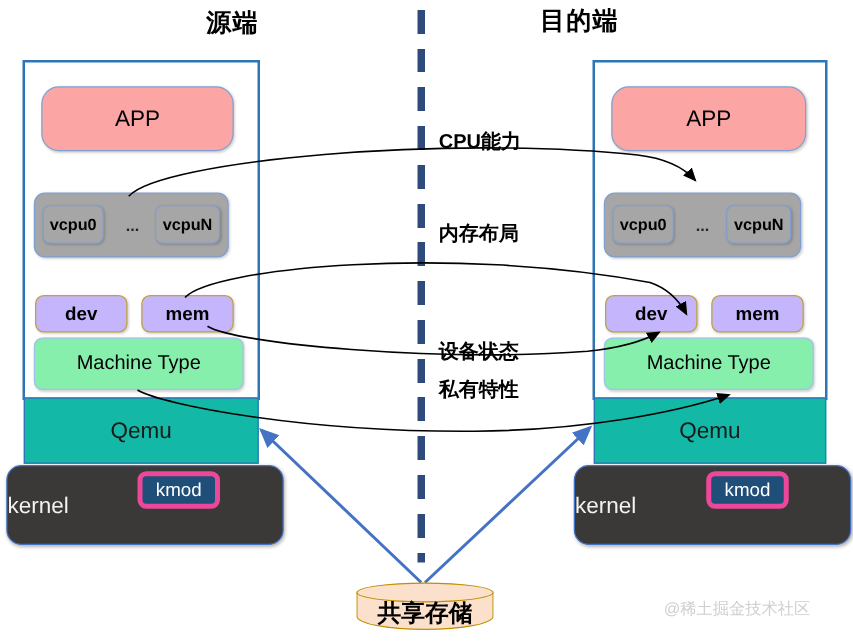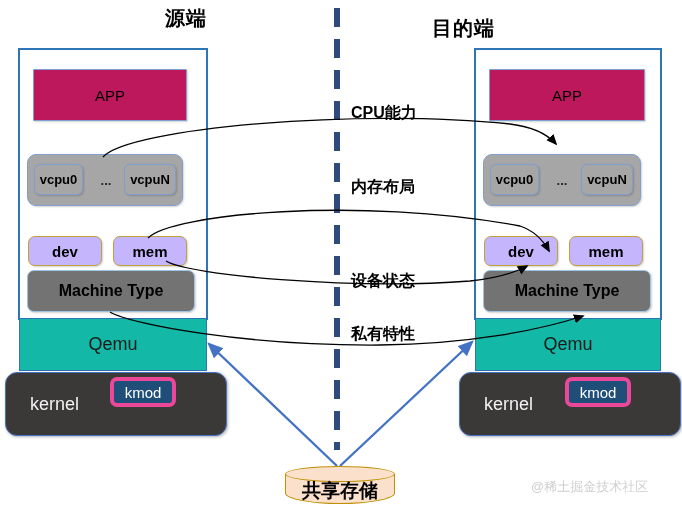--- a/index.html
+++ b/index.html
@@ -8,63 +8,63 @@
     font-family:"Liberation Sans","DejaVu Sans",sans-serif;
   }
   .stage{position:absolute;left:0;top:0;width:682px;height:515px;}
 
   
   .side-title{
     position:absolute;font-size:20px;font-weight:bold;color:#000;
     letter-spacing:1px;white-space:nowrap;
   }
   #title-src{left:165px;top:5px;}
-  #title-dst{left:432px;top:15px;}
+  #title-dst{left:432px;top:3px;}
 
   
   .vm-box{
     position:absolute;border:2px solid #2E75B6;background:#ffffff;box-sizing:border-box;
   }
   #vm-src{left:18px;top:48px;width:190px;height:272px;}
   #vm-dst{left:474px;top:48px;width:188px;height:272px;}
 
   
   .node{
     position:absolute;box-sizing:border-box;display:flex;align-items:center;
     justify-content:center;text-align:center;color:#000;
   }
   .app{
-    background:#be185d;border:1.5px solid #7F9FD0;border-radius:1px;
-    font-size:15px;box-shadow:1px 1px 2px rgba(0,0,0,.18);
+    background:#fca5a5;border:1.5px solid #7F9FD0;border-radius:14px;
+    font-size:18px;box-shadow:1px 1px 2px rgba(0,0,0,.18);
   }
   .vcpu-group{
     background:#A6A6A6;border:1.5px solid #7F9FD0;border-radius:9px;
     box-shadow:1px 1px 2px rgba(0,0,0,.18);
   }
   .vcpu{
     background:#A6A6A6;border:1.5px solid #7F9FD0;border-radius:6px;
     font-size:13px;font-weight:bold;
     box-shadow:1px 1px 2px rgba(0,0,0,.18);
   }
   .dots{font-size:13px;font-weight:bold;color:#262626;}
   .devmem{
     background:#c4b5fd;border:1.5px solid #BFA23A;border-radius:7px;
     font-size:15px;font-weight:bold;box-shadow:1px 1px 2px rgba(0,0,0,.18);
   }
   .machine{
-    background:#737373;border:1.5px solid #9DC3E6;border-radius:7px;
-    font-size:16px;font-weight:bold;box-shadow:1px 1px 2px rgba(0,0,0,.18);
+    background:#86efac;border:1.5px solid #9DC3E6;border-radius:7px;
+    font-size:16px;font-weight:normal;box-shadow:1px 1px 2px rgba(0,0,0,.18);
   }
   .qemu{
     background:#14b8a6;border:1.5px solid #2E75B6;
     font-size:18px;color:#1a1a1a;
   }
   .kernel{
     background:#3B3838;border:1.5px solid #4472C4;border-radius:12px;
-    font-size:18px;color:#f2f2f2;justify-content:flex-start;padding-left:24px;
+    font-size:18px;color:#f2f2f2;justify-content:flex-start;padding-left:0;
     box-shadow:1px 1px 3px rgba(0,0,0,.3);
   }
   .kmod{
     background:#1F4E79;border:4px solid #ec4899;border-radius:7px;
     font-size:15px;color:#ffffff;font-weight:normal;
   }
 
   
   #divider{
     position:absolute;left:334px;top:8px;width:6px;height:442px;
@@ -72,21 +72,21 @@
       rgba(0,0,0,0) 19px,rgba(0,0,0,0) 31px);
   }
 
   
   .mig-label{
     position:absolute;font-size:16px;font-weight:bold;color:#000;white-space:nowrap;
   }
   #mig-0{left:351px;top:103px;}
   #mig-1{left:351px;top:177px;}
   #mig-2{left:351px;top:271px;}
-  #mig-3{left:351px;top:324px;}
+  #mig-3{left:351px;top:302px;}
 
   
   #storage{
     position:absolute;left:285px;top:466px;width:110px;height:42px;
   }
   #storage .cyl-body{
     position:absolute;left:0;top:8px;width:110px;height:30px;
     background:#FBE0CC;border-left:1.5px solid #BF9000;border-right:1.5px solid #BF9000;
     border-bottom:1.5px solid #BF9000;border-radius:0 0 55px 55px/0 0 11px 11px;
     box-sizing:border-box;

